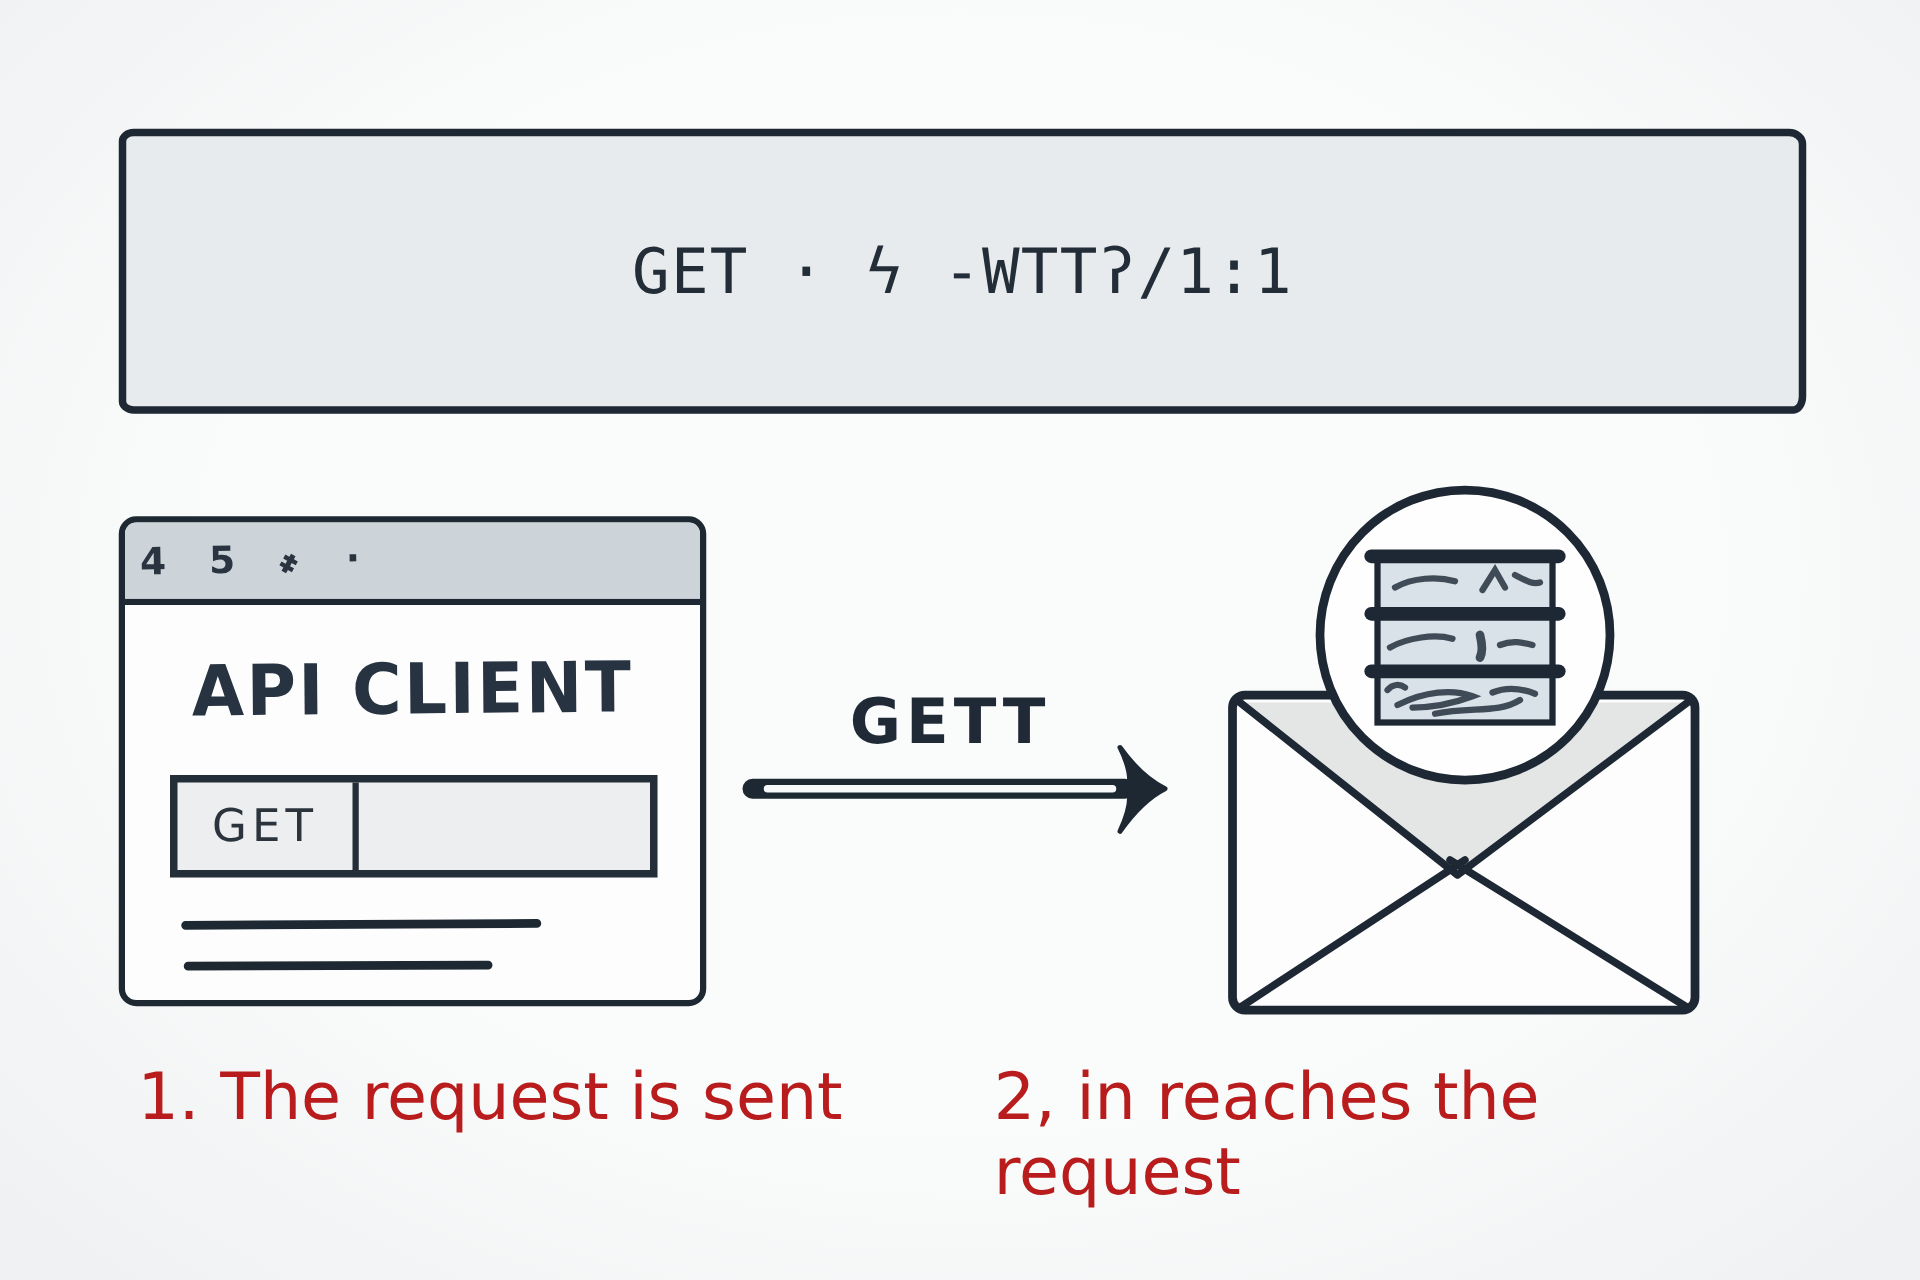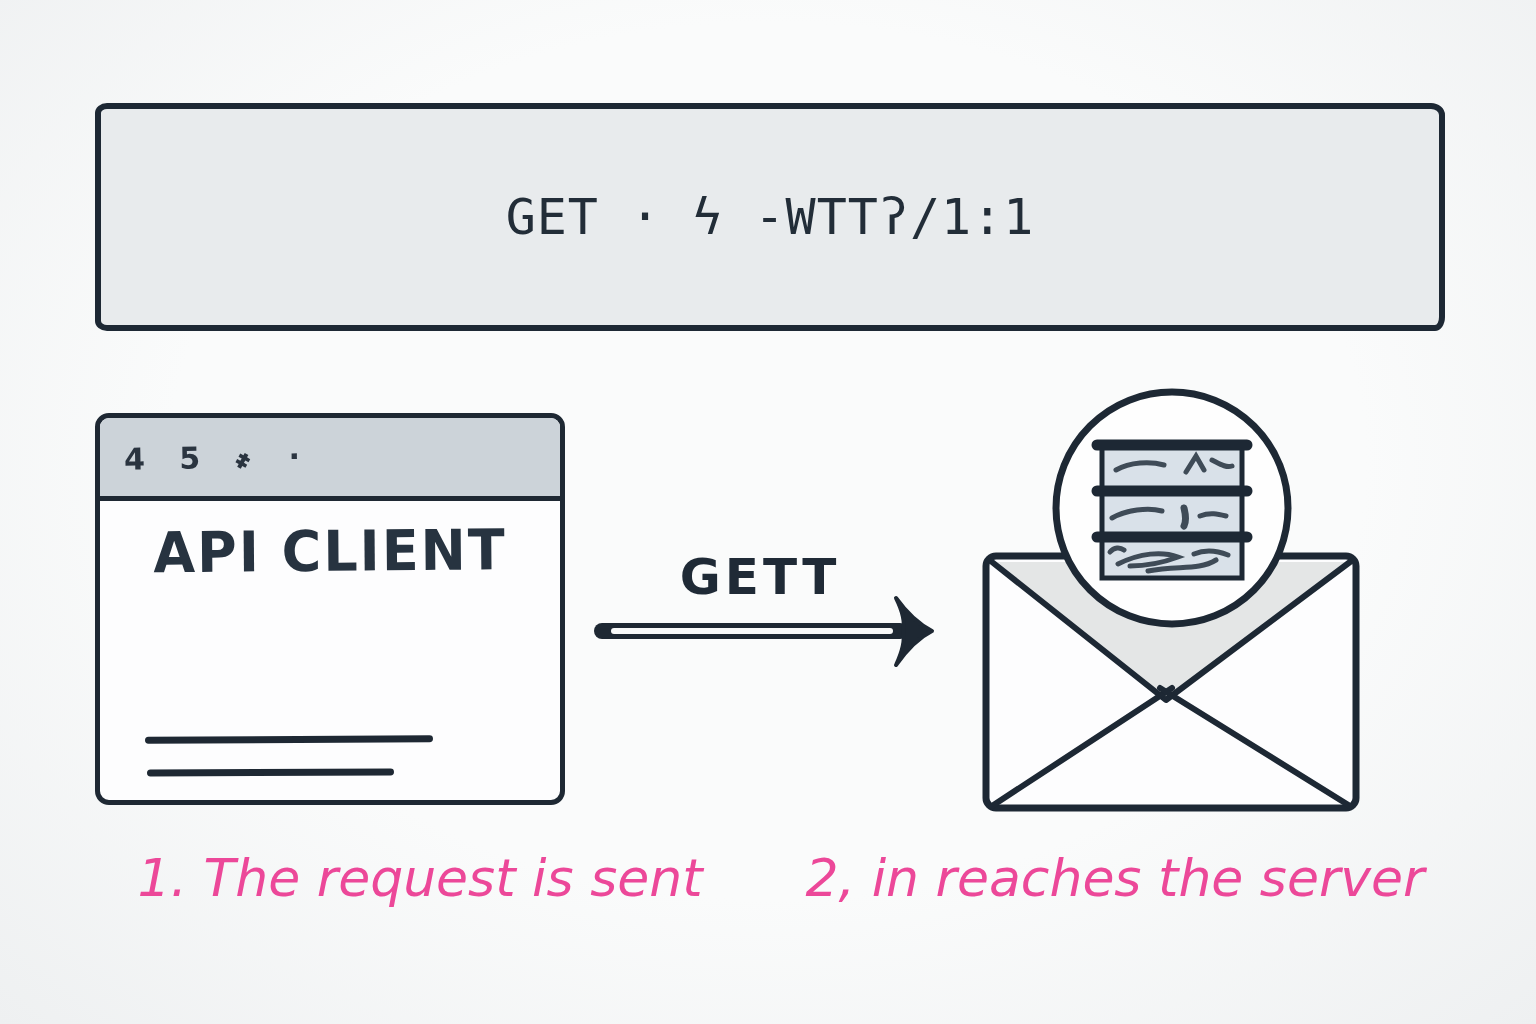--- a/index.html
+++ b/index.html
@@ -32,26 +32,26 @@
 
   
   .window{
     left:95px;top:413px;width:470px;height:392px;
     background:#fdfdfe;
     border:5px solid #1e2833;
     border-radius:14px;
     box-sizing:border-box;
   }
   .titlebar{
-    position:absolute;left:0;top:0;right:0;height:83px;
+    position:absolute;left:0;top:0;right:0;height:66px;
     background:#ccd3d9;
     border-bottom:5px solid #1e2833;
     border-radius:9px 9px 0 0;
     display:flex;align-items:center;
-    padding-left:24px;box-sizing:border-box;
+    padding-left:12px;box-sizing:border-box;
   }
   .titlebar-marks{
     font-weight:bold;font-size:30px;letter-spacing:12px;color:#2a3440;
     transform:rotate(-1deg);
   }
   .win-title{
     position:absolute;left:0;right:0;top:102px;
     text-align:center;
     font-size:54px;font-weight:800;letter-spacing:2px;
     color:#273340;
@@ -78,42 +78,47 @@
 
   
   .arrow-label{
     left:660px;top:548px;width:200px;text-align:center;
     font-size:50px;font-weight:600;letter-spacing:4px;color:#1f2a36;
   }
 
   
   .caption{
     top:848px;
-    font-style:italic;
     font-size:52px;font-weight:500;
-    color:#ec4899;text-align:center;
+    color:#b91c1c;
     letter-spacing:0px;
   }
   .caption.c1{left:110px;width:620px;}
   .caption.c2{left:795px;width:640px;}
 
   svg{position:absolute;left:0;top:0;}
 </style>
 </head>
 <body>
 
 <div class="abs code-box">
   <div class="code-line">GET · ϟ -WTTʔ/1:1</div>
 </div>
 
 <div class="abs window">
   <div class="titlebar">
     <span class="titlebar-marks">4 5 ҂ ·</span>
   </div>
   <div class="win-title">API CLIENT</div>
+  <div class="urlbar">
+    <div class="method-box">
+      <span class="method-label">GET</span>
+    </div>
+    <div class="url-field"></div>
+  </div>
   <div class="sketch-line l1"></div>
   <div class="sketch-line l2"></div>
 </div>
 
 <div class="abs arrow-label">GETT</div>
 
 <svg width="1536" height="1024" viewBox="0 0 1536 1024">
 
   <g>
     <line x1="602" y1="631" x2="900" y2="631" stroke="#1e2833" stroke-width="16" stroke-linecap="round"></line>
@@ -148,13 +153,13 @@
         <path d="M1110,552 C1114,547 1120,547 1124,550"></path>
         <path d="M1118,564 C1140,553 1162,551 1178,557 C1162,563 1146,566 1130,566"></path>
         <path d="M1148,571 C1178,565 1198,571 1216,560"></path>
         <path d="M1194,554 C1206,549 1218,551 1228,555"></path>
       </g>
     </g>
   </g>
 </svg>
 
 <div class="abs caption c1">1. The request is sent</div>
-<div class="abs caption c2">2, in reaches the server</div>
+<div class="abs caption c2">2, in reaches the request</div>
 
 </body></html>

